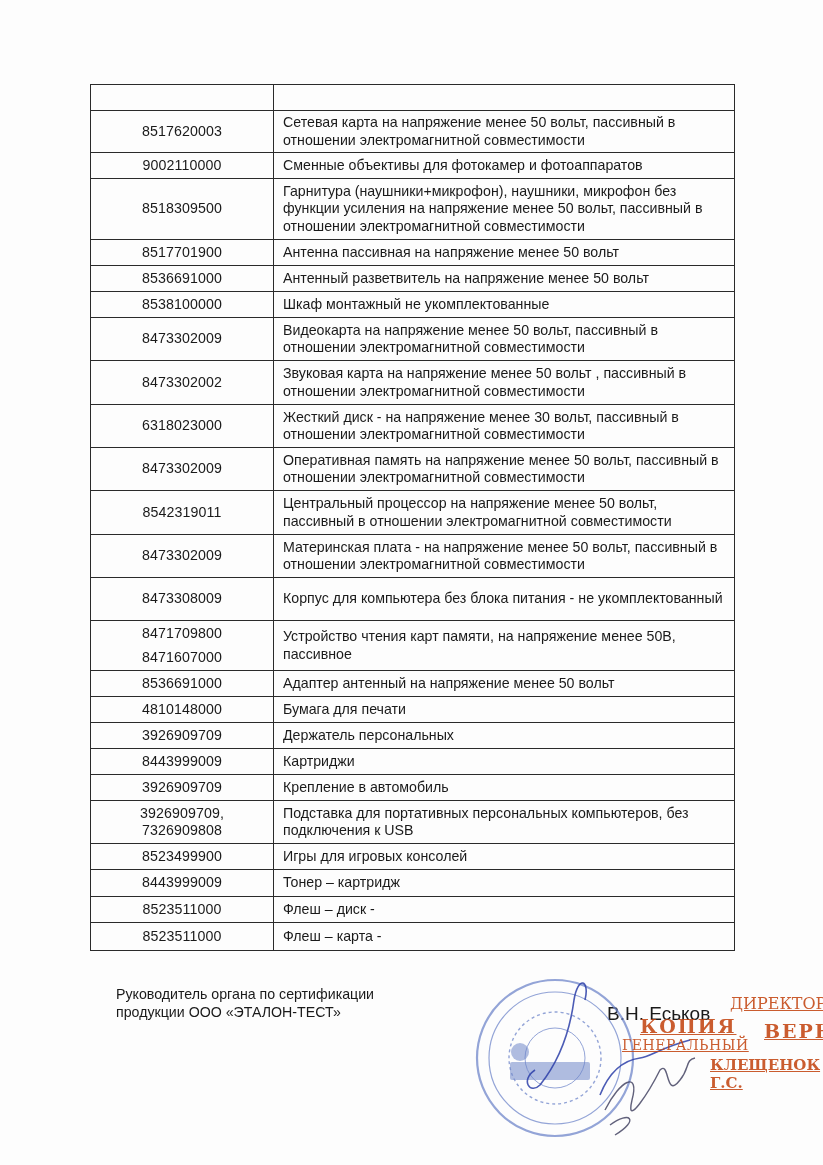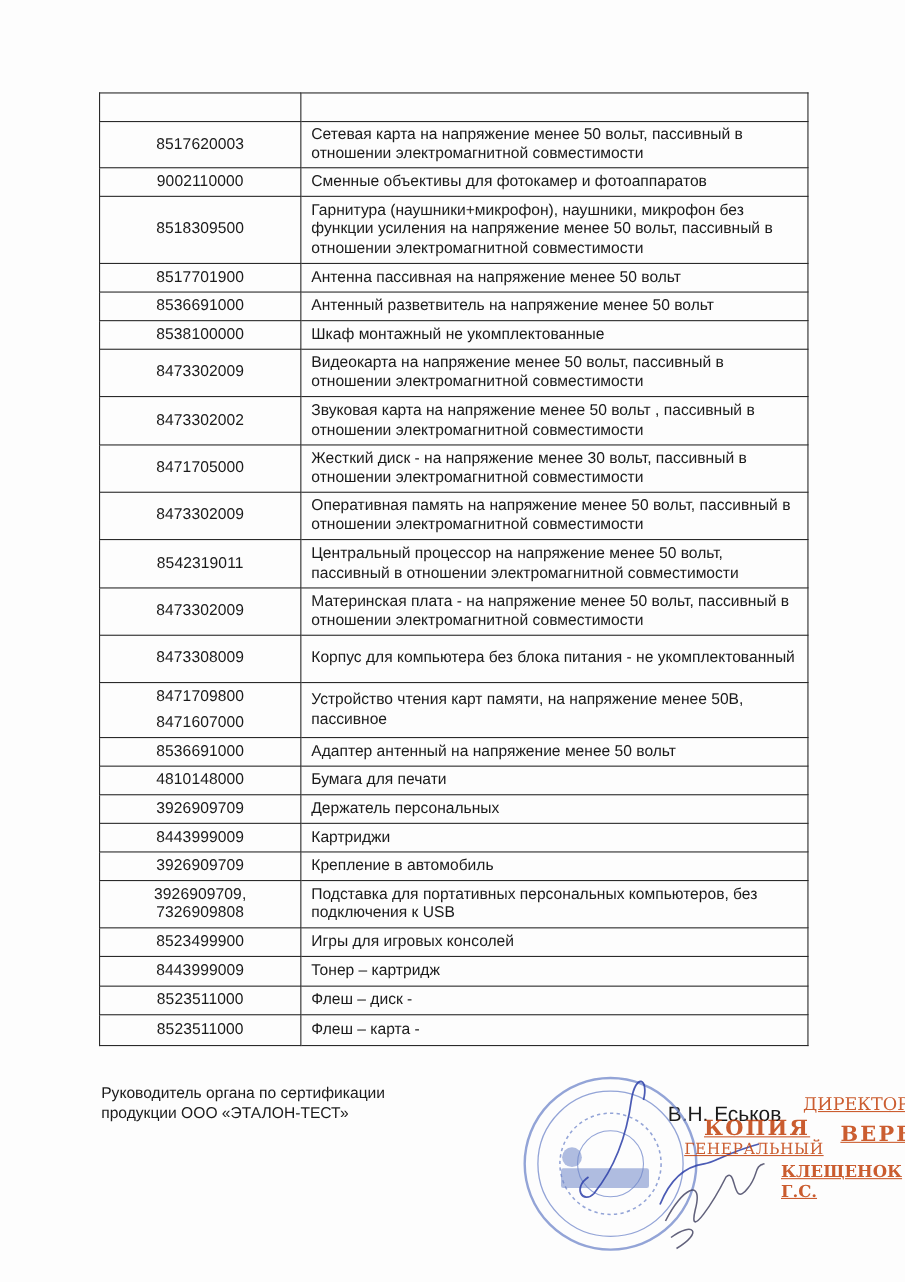--- a/index.html
+++ b/index.html
@@ -15,21 +15,21 @@
   }
   table.codes td {
     border: 1.3px solid #2a2a2a; padding: 0;
     vertical-align: middle;
   }
   td.code-cell { width: 182px; text-align: center; letter-spacing: 0.1px; }
   td.desc-cell { padding-left: 9px !important; padding-right: 6px !important; text-align: left; }
   td.code-cell .multi { display: block; }
   td.code-cell .multi.gap { margin-top: 6px; }
   .footer {
-    position: absolute; left: 92px; top: 985px; font-size: 14.2px; line-height: 18px;
+    position: absolute; left: 116px; top: 985px; font-size: 14.2px; line-height: 18px;
   }
   .signer { position: absolute; left: 607px; top: 1003px; font-size: 19px; }
   .stamp-layer { position: absolute; left: 0; top: 0; width: 823px; height: 1165px; pointer-events: none; }
   .copy-stamp { position: absolute; font-family: "DejaVu Serif", serif; color: #c2410c; opacity: 0.85; text-decoration: underline; }
   .copy-1 { left: 640px; top: 1015px; font-size: 19px; font-weight: bold; letter-spacing: 2px; }
   .copy-2 { left: 622px; top: 1037px; font-size: 14px; letter-spacing: 0.5px; text-align: center; }
   .copy-3 { left: 710px; top: 1056px; font-size: 15px; font-weight: bold; }
   .copy-4 { left: 764px; top: 1020px; font-size: 19px; font-weight: bold; letter-spacing: 2px; }
   .copy-5 { left: 730px; top: 994px; font-size: 16px; }
 </style>
@@ -87,21 +87,21 @@
           <td class="desc-cell">Видеокарта на напряжение менее 50 вольт, пассивный в отношении электромагнитной совместимости</td>
         </tr>
         <tr style="height: 44px;">
           <td class="code-cell">
             <span class="multi">8473302002</span>
           </td>
           <td class="desc-cell">Звуковая карта на напряжение менее 50 вольт , пассивный в отношении электромагнитной совместимости</td>
         </tr>
         <tr style="height: 43px;">
           <td class="code-cell">
-            <span class="multi">8471705000</span>
+            <span class="multi">6318023000</span>
           </td>
           <td class="desc-cell">Жесткий диск - на напряжение менее 30 вольт, пассивный в отношении электромагнитной совместимости</td>
         </tr>
         <tr style="height: 43px;">
           <td class="code-cell">
             <span class="multi">8473302009</span>
           </td>
           <td class="desc-cell">Оперативная память на напряжение менее 50 вольт, пассивный в отношении электромагнитной совместимости</td>
         </tr>
         <tr style="height: 44px;">

